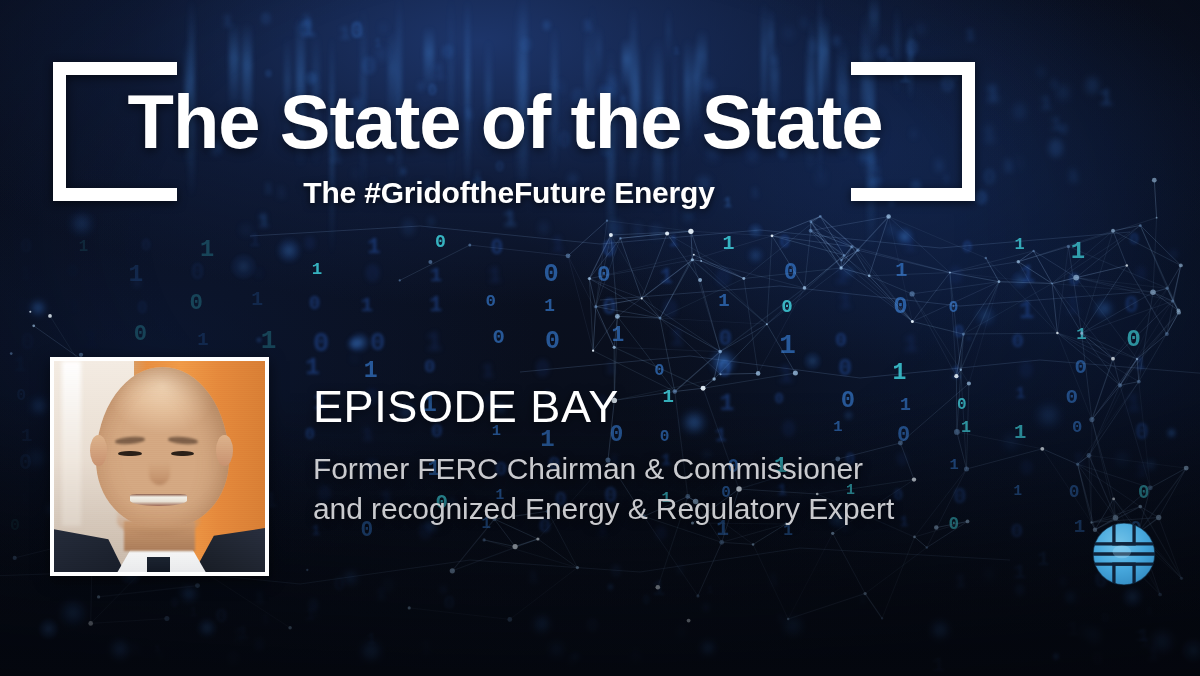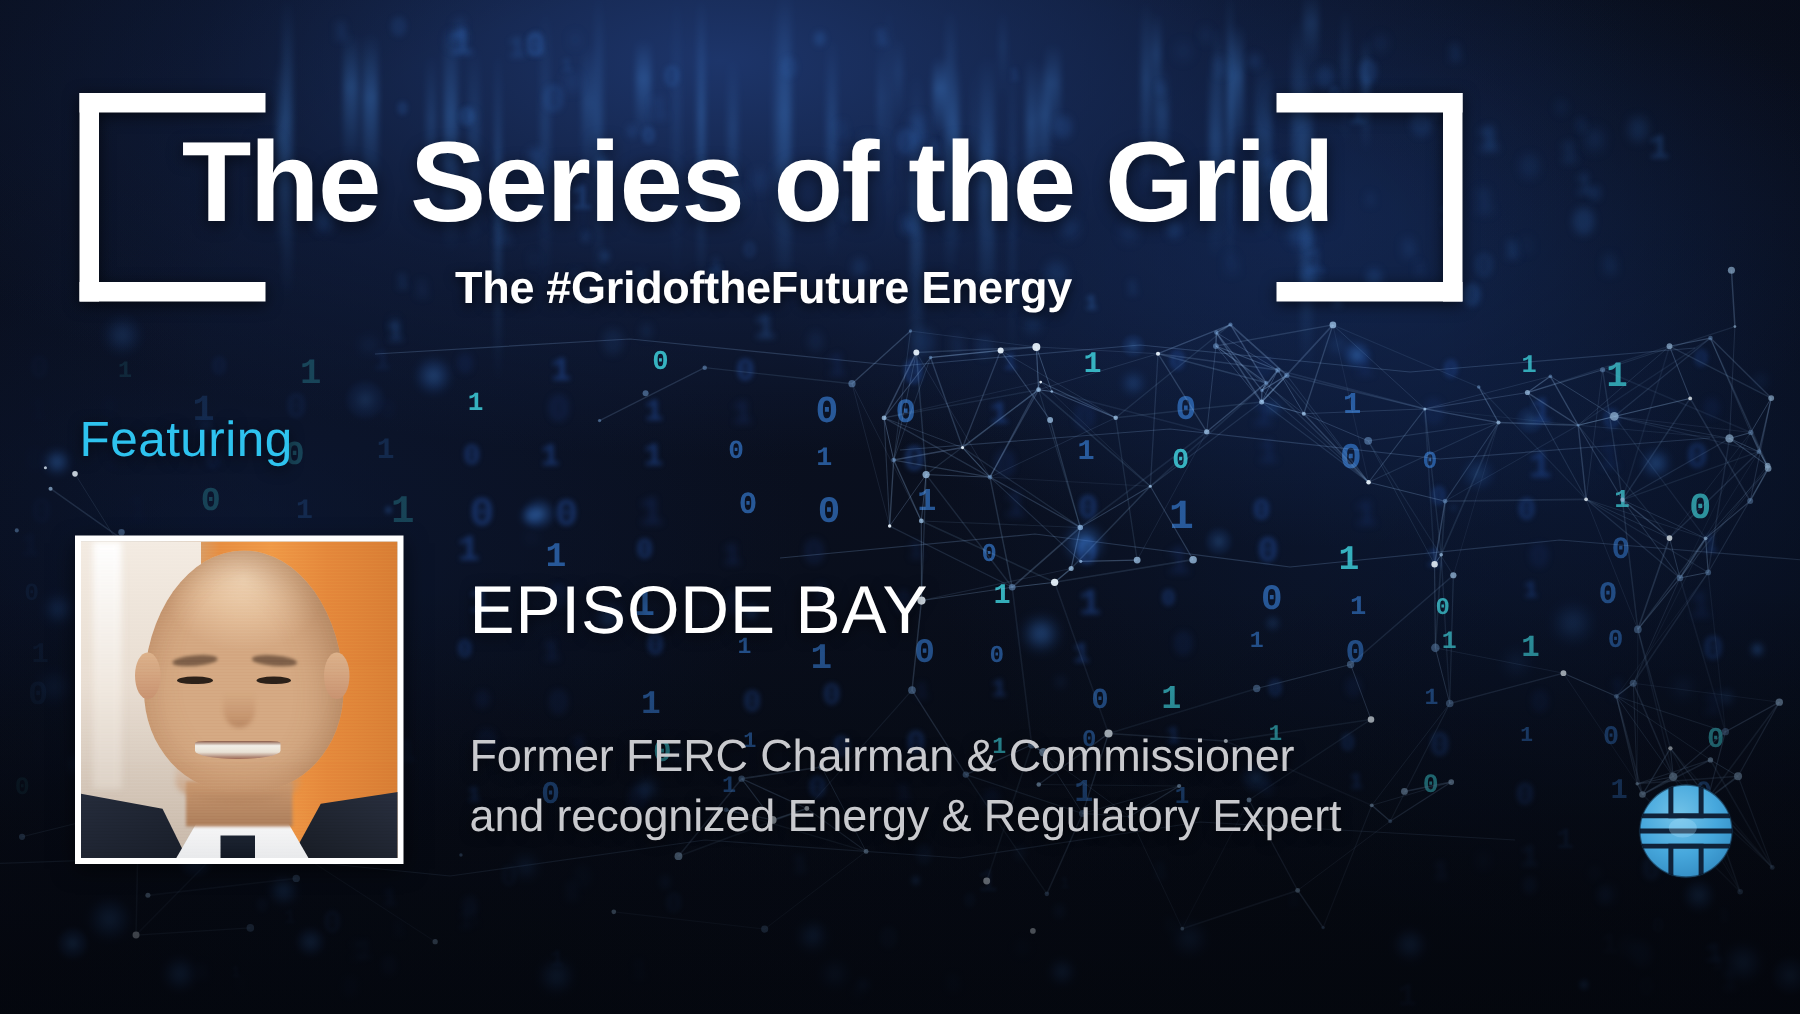--- a/index.html
+++ b/index.html
@@ -215,21 +215,21 @@
 
   
   .sp-name {
     position:absolute; left:313px; top:381px;
     color:#ffffff;
     font-size:45px; font-weight:400;
     letter-spacing:.6px;
     text-shadow:0 2px 9px rgba(0,0,0,.6);
   }
   .sp-role {
-    position:absolute; left:313px; top:485px;
+    position:absolute; left:313px; top:449px;
     color:#c9cace;
     font-size:30px; font-weight:400;
     line-height:1.33;
     letter-spacing:-.1px;
     text-shadow:0 2px 8px rgba(0,0,0,.6);
   }
 
   
   .logo { position:absolute; left:1088px; top:518px; width:72px; height:72px; }
 </style>
@@ -1230,25 +1230,24 @@
     </div>
 
   <div class="bg-vignette"></div>
 
 
   <div class="frame">
     <div class="br l"></div>
     <div class="br r"></div>
   </div>
 
-  <div class="title">The Series of the Grid</div>
+  <div class="title">The State of the State</div>
 
   <div class="subtitle">The #GridoftheFuture Energy</div>
 
-  <div class="featuring">Featuring</div>
 
   <div class="photo">
     <div class="inner">
       <div class="ph-bg"></div>
       <div class="ph-wall"></div>
       <div class="ph-wall2"></div>
       <div class="ph-suitL"></div>
       <div class="ph-suitR"></div>
       <div class="ph-shirt"></div>
       <div class="ph-tie"></div>

